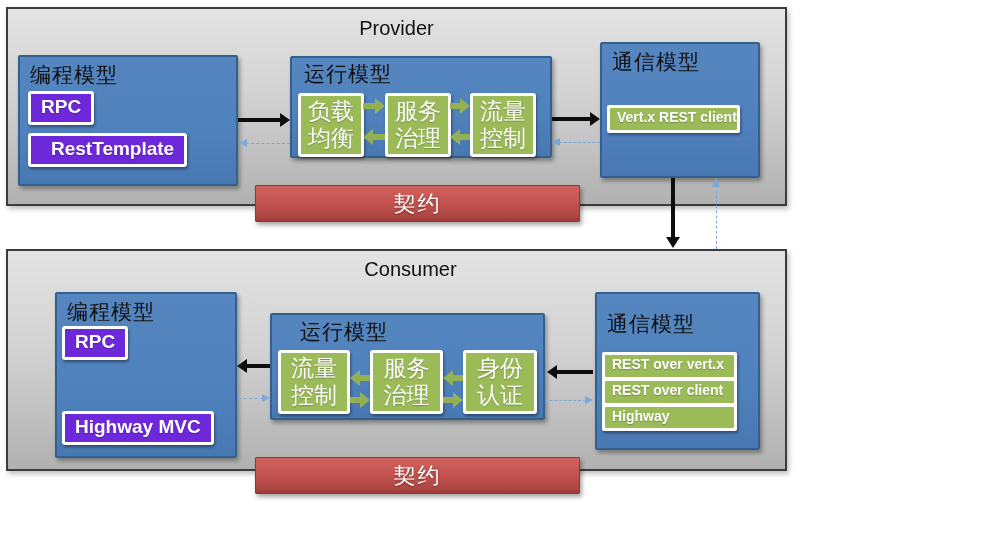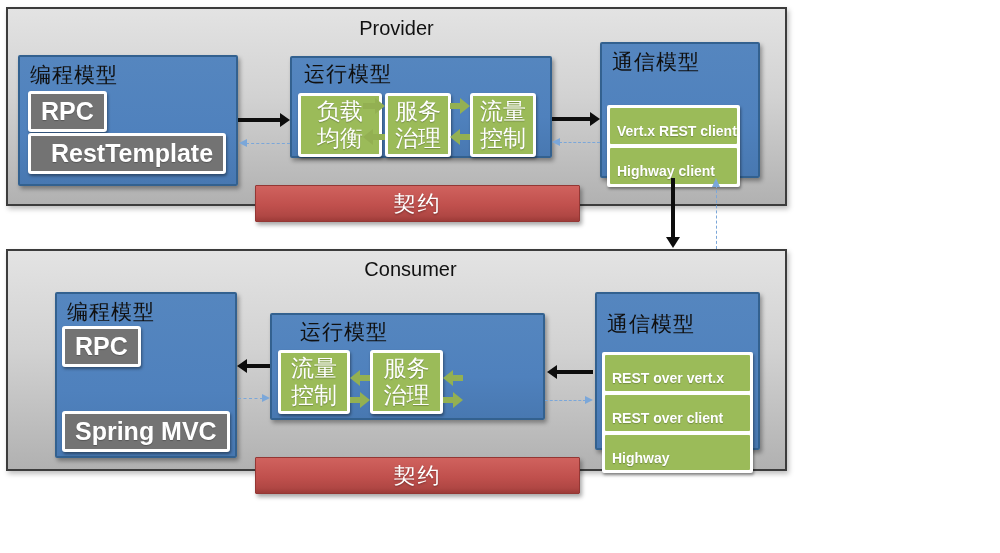--- a/index.html
+++ b/index.html
@@ -25,22 +25,22 @@
     border:2px solid #33618f;border-radius:2px;
     box-shadow:2px 3px 4px rgba(0,0,0,0.35);
   }
   .panel-title{
     color:#101010;font-size:21px;line-height:1.2;letter-spacing:1px;
     padding:5px 0 0 10px;white-space:nowrap;
   }
   
   .tag{
     position:absolute;box-sizing:border-box;display:inline-block;
-    background:#737373;border:3px solid #ffffff;border-radius:3px;
-    color:#ffffff;font-size:25px;font-weight:bold;line-height:1.2;
+    background:#6d28d9;border:3px solid #ffffff;border-radius:3px;
+    color:#ffffff;font-size:19px;font-weight:bold;line-height:1.2;
     padding:2px 10px 3px 10px;white-space:nowrap;
     box-shadow:1px 2px 3px rgba(0,0,0,0.4);
     text-shadow:0 1px 1px rgba(0,0,0,0.25);
   }
   
   .cell{
     position:absolute;box-sizing:border-box;
     background:#9bbb59;border:3px solid #ffffff;border-radius:3px;
     color:#ffffff;font-size:23px;line-height:1.16;
     display:flex;align-items:center;justify-content:center;text-align:center;
@@ -49,21 +49,21 @@
     text-shadow:0 1px 1px rgba(0,0,0,0.25);
   }
   
   .stack{
     position:absolute;box-sizing:border-box;background:#ffffff;border-radius:2px;
     padding:3px;box-shadow:1px 2px 3px rgba(0,0,0,0.4);
   }
   .row{
     box-sizing:border-box;background:#9bbb59;border-radius:1px;
     color:#ffffff;font-size:14px;font-weight:bold;line-height:1.2;
-    padding:15px 7px 4px 7px;margin-bottom:4px;white-space:nowrap;
+    padding:1px 7px 4px 7px;margin-bottom:4px;white-space:nowrap;
     text-shadow:0 1px 1px rgba(0,0,0,0.25);
   }
   .row:last-child{margin-bottom:0;}
   
   .contract{
     position:absolute;box-sizing:border-box;
     background:linear-gradient(180deg,#d0625e 0%,#c0504d 55%,#b04744 85%,#9d3b38 100%);
     border:1px solid #943734;border-radius:1px;
     color:#ffffff;font-size:22px;letter-spacing:2px;
     display:flex;align-items:center;justify-content:center;
@@ -108,75 +108,76 @@
 
   <div class="panel" style="left:18px;top:55px;width:220px;height:131px;">
     <div class="panel-title">编程模型</div>
   </div>
   <div class="tag" style="left:28px;top:91px;">RPC</div>
   <div class="tag" style="left:28px;top:133px;padding-left:20px;">RestTemplate</div>
 
   <div class="panel" style="left:290px;top:56px;width:262px;height:102px;">
     <div class="panel-title" style="padding-left:12px;padding-top:3px;">运行模型</div>
   </div>
-  <div class="cell" style="left:298px;top:93px;width:84px;height:64px;">负载
+  <div class="cell" style="left:298px;top:93px;width:66px;height:64px;">负载
 均衡</div>
   <div class="cell" style="left:385px;top:93px;width:66px;height:64px;">服务
 治理</div>
   <div class="cell" style="left:470px;top:93px;width:66px;height:64px;">流量
 控制</div>
   <div class="arrow h right green" style="left:363px;top:106px;width:22px;"></div>
   <div class="arrow h left green" style="left:363px;top:137px;width:22px;"></div>
   <div class="arrow h right green" style="left:450px;top:106px;width:20px;"></div>
   <div class="arrow h left green" style="left:450px;top:137px;width:20px;"></div>
 
   <div class="panel" style="left:600px;top:42px;width:160px;height:136px;">
     <div class="panel-title">通信模型</div>
   </div>
   <div class="stack" style="left:607px;top:105px;width:133px;">
     <div class="row">Vert.x REST client</div>
-    <div class="row">Highway client</div>
   </div>
 
   <div class="contract" style="left:255px;top:185px;width:325px;height:37px;">契约</div>
 
   <div class="arrow h right black" style="left:238px;top:120px;width:52px;"></div>
   <div class="arrow h left dash" style="left:239px;top:143px;width:51px;"></div>
   <div class="arrow h right black" style="left:552px;top:119px;width:48px;"></div>
   <div class="arrow h left dash" style="left:552px;top:142px;width:48px;"></div>
 
   <div class="arrow v down black" style="left:673px;top:178px;height:70px;"></div>
   <div class="arrow v up dash" style="left:716px;top:178px;height:71px;"></div>
 
   <div class="group" style="left:6px;top:249px;width:781px;height:222px;">
     <div class="group-title" style="top:7px;padding-left:28px;">Consumer</div>
   </div>
 
   <div class="panel" style="left:55px;top:292px;width:182px;height:166px;">
     <div class="panel-title">编程模型</div>
   </div>
   <div class="tag" style="left:62px;top:326px;">RPC</div>
-  <div class="tag" style="left:62px;top:411px;">Spring MVC</div>
+  <div class="tag" style="left:62px;top:411px;">Highway MVC</div>
 
   <div class="panel" style="left:270px;top:313px;width:275px;height:107px;">
     <div class="panel-title" style="padding-left:28px;padding-top:4px;">运行模型</div>
   </div>
   <div class="cell" style="left:278px;top:350px;width:72px;height:64px;">流量
 控制</div>
   <div class="cell" style="left:370px;top:350px;width:73px;height:64px;">服务
 治理</div>
+  <div class="cell" style="left:463px;top:350px;width:74px;height:64px;">身份
+认证</div>
   <div class="arrow h left green" style="left:350px;top:378px;width:20px;"></div>
   <div class="arrow h right green" style="left:350px;top:400px;width:20px;"></div>
   <div class="arrow h left green" style="left:443px;top:378px;width:20px;"></div>
   <div class="arrow h right green" style="left:443px;top:400px;width:20px;"></div>
 
   <div class="panel" style="left:595px;top:292px;width:165px;height:158px;">
     <div class="panel-title" style="padding-top:17px;">通信模型</div>
   </div>
-  <div class="stack" style="left:602px;top:352px;width:151px;">
+  <div class="stack" style="left:602px;top:352px;width:135px;">
     <div class="row">REST over vert.x</div>
     <div class="row">REST over client</div>
     <div class="row">Highway</div>
   </div>
 
   <div class="contract" style="left:255px;top:457px;width:325px;height:37px;">契约</div>
 
   <div class="arrow h left black" style="left:237px;top:366px;width:33px;"></div>
   <div class="arrow h right dash" style="left:238px;top:398px;width:32px;"></div>
   <div class="arrow h left black" style="left:547px;top:372px;width:46px;"></div>

